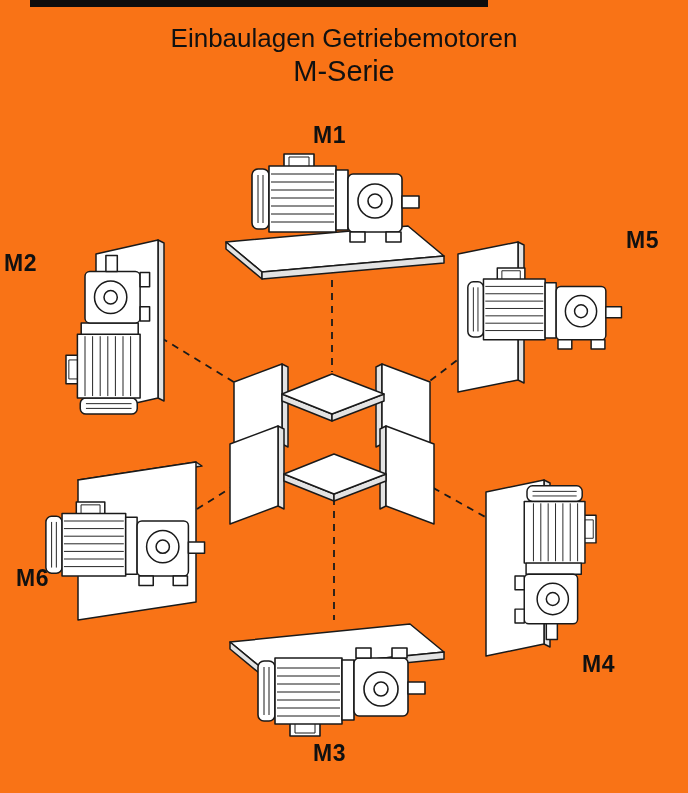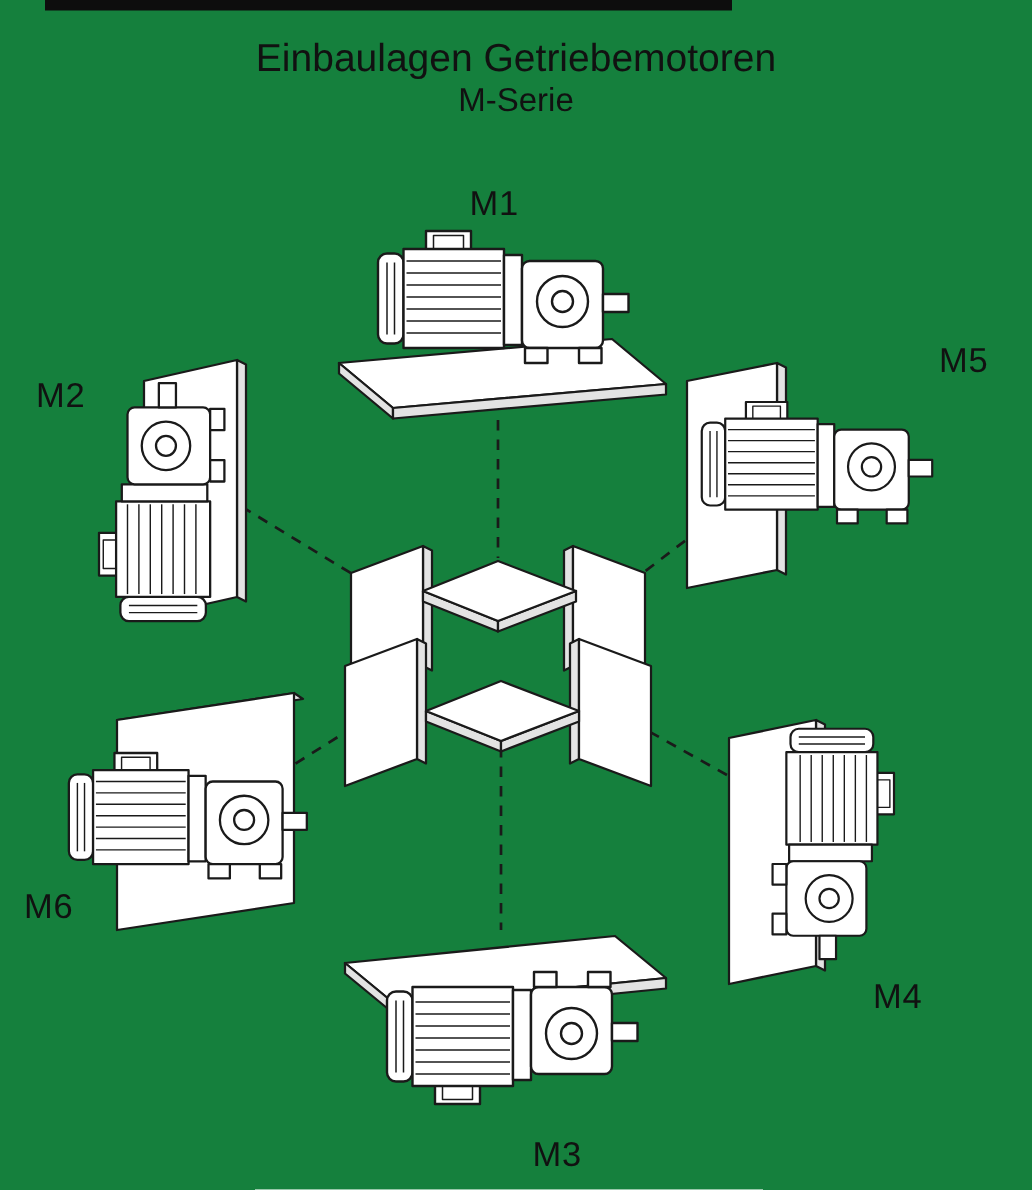--- a/index.html
+++ b/index.html
@@ -2,55 +2,55 @@
 <html><head>
   <meta charset="utf-8">
   <style>
     * { margin: 0; padding: 0; box-sizing: border-box; }
     html, body { background: #ffffff; }
     body { font-family: "Liberation Sans", sans-serif; color: #111111; }
     .stage {
       position: relative;
       width: 688px;
       height: 793px;
-      background: #15803d;
+      background: #f97316;
       overflow: hidden;
       margin: 0 auto;
     }
     .top-bar {
       position: absolute;
       left: 30px; top: 0;
       width: 458px; height: 7px;
       background: #0d0d0d;
     }
     .title {
       position: absolute;
       top: 23px; left: 0;
       width: 100%;
       text-align: center;
       font-size: 26px;
       line-height: 1.2;
       font-weight: 400;
       color: #111111;
     }
-    .title .t2 { font-size: 22px; }
+    .title .t2 { font-size: 29px; }
     .lbl {
       position: absolute;
-      font-weight: 400;
+      font-weight: 700;
       font-size: 23px;
       letter-spacing: 0.5px;
       color: #111111;
       z-index: 3;
     }
     .lbl-m1 { left: 313px; top: 122px; }
-    .lbl-m2 { left: 24px;  top: 250px; }
+    .lbl-m2 { left: 4px;  top: 250px; }
     .lbl-m5 { left: 626px; top: 227px; }
-    .lbl-m6 { left: 16px;  top: 591px; }
+    .lbl-m6 { left: 16px;  top: 565px; }
     .lbl-m4 { left: 582px; top: 651px; }
-    .lbl-m3 { left: 313px; top: 756px; margin-left: 42px; }
+    .lbl-m3 { left: 313px; top: 740px; }
     svg.diagram { position: absolute; left: 0; top: 0; z-index: 1; }
   </style>
 </head>
 <body>
 
 <div class="stage">
 
   <div class="top-bar"></div>
 
   <div class="title">

